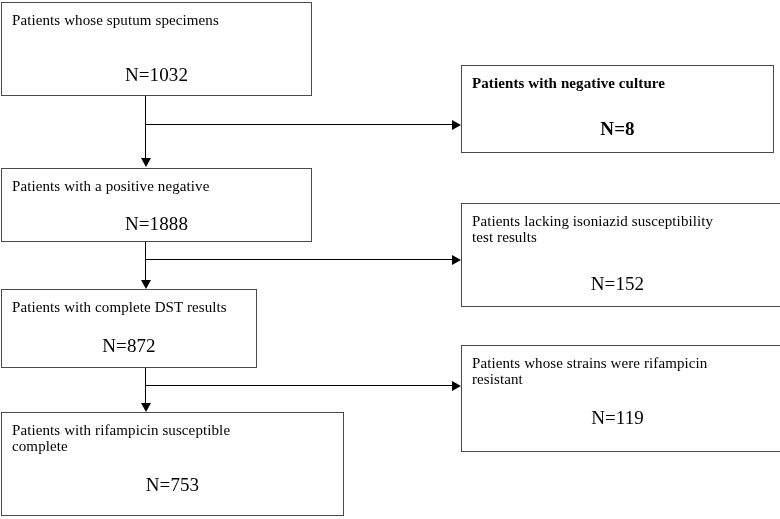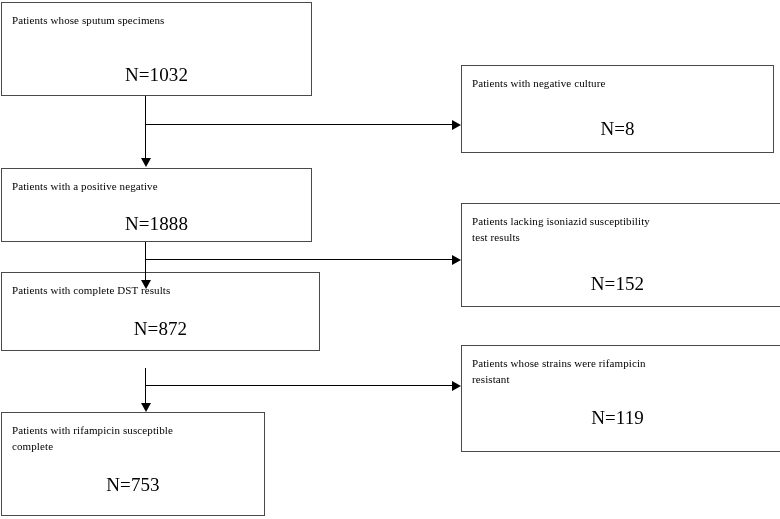--- a/index.html
+++ b/index.html
@@ -17,21 +17,21 @@
     font-family: "Liberation Serif", "DejaVu Serif", serif;
     color: #000000;
   }
   .box {
     position: absolute;
     box-sizing: border-box;
     border: 1px solid #4a4a4a;
     background: #ffffff;
   }
   .box .line {
-    font-size: 11px;
+    font-size: 15px;
     line-height: 16px;
     letter-spacing: 0.1px;
     white-space: nowrap;
   }
   .box .body {
     position: absolute;
     left: 10px;
     right: 6px;
     top: 9px;
     text-align: left;
@@ -86,36 +86,36 @@
     <div class="count" style="top:64px;">N=1032</div>
   </div>
 
   <div class="box" style="left:1px; top:168px; width:311px; height:74px;">
     <div class="body">
       <div class="line">Patients with a positive negative</div>
     </div>
     <div class="count" style="top:47px;">N=1888</div>
   </div>
 
-  <div class="box" style="left:1px; top:272px; width:319px; height:79px;">
+  <div class="box" style="left:1px; top:289px; width:256px; height:79px;">
     <div class="body">
       <div class="line">Patients with complete DST results</div>
     </div>
     <div class="count" style="top:48px;">N=872</div>
   </div>
 
-  <div class="box" style="left:1px; top:412px; width:264px; height:104px;">
+  <div class="box" style="left:1px; top:412px; width:343px; height:104px;">
     <div class="body">
       <div class="line">Patients with rifampicin susceptible</div>
       <div class="line">complete</div>
     </div>
     <div class="count" style="top:64px;">N=753</div>
   </div>
 
-  <div class="box" style="left:461px; top:65px; width:313px; height:88px;">
+  <div class="box" style="left:461px; top:65px; width:313px; height:88px;font-weight:bold;">
     <div class="body">
       <div class="line">Patients with negative culture</div>
     </div>
     <div class="count" style="top:55px;">N=8</div>
   </div>
 
   <div class="box" style="left:461px; top:203px; width:325px; height:104px;">
     <div class="body">
       <div class="line">Patients lacking isoniazid susceptibility</div>
       <div class="line">test results</div>

